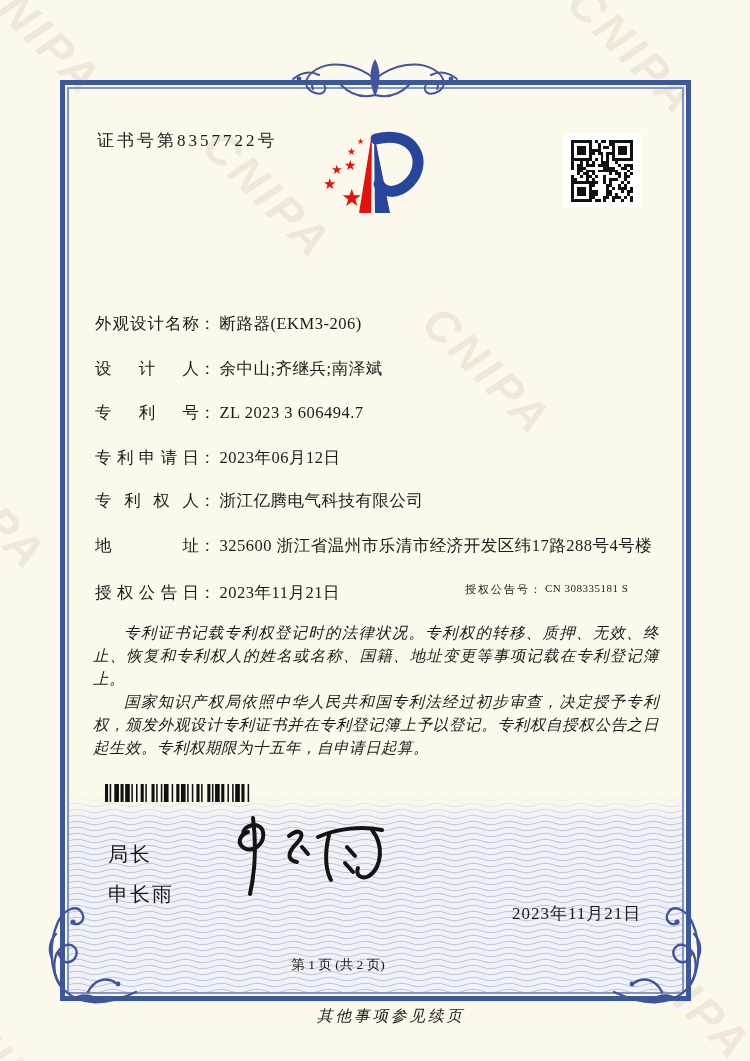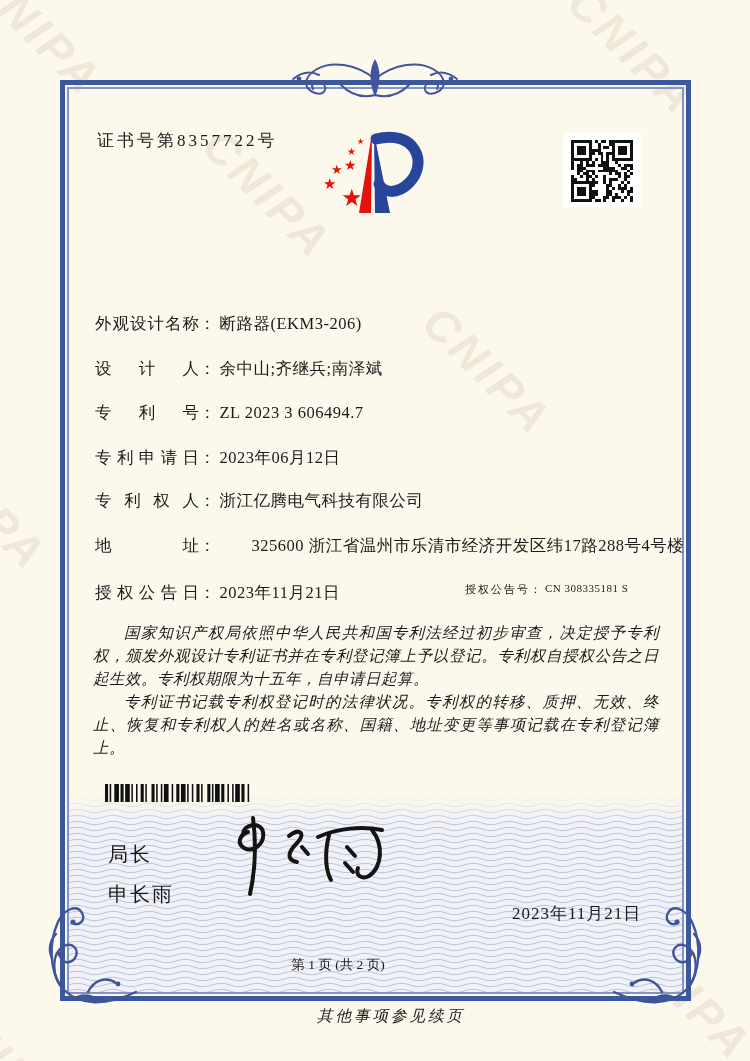--- a/index.html
+++ b/index.html
@@ -22,21 +22,21 @@
   .certno{position:absolute;left:97px;top:129px;font-size:17px;letter-spacing:3px;}
   .logo{position:absolute;left:323px;top:127px;}
   .qrbox{position:absolute;left:563px;top:133px;width:78px;height:74px;background:#ffffff;}
   .qrbox svg{position:absolute;left:8px;top:7px;}
   .title{position:absolute;left:0;width:750px;top:221px;text-align:center;
          font-size:39px;font-weight:bold;letter-spacing:7px;}
   .frow{position:absolute;left:95px;display:flex;align-items:center;font-size:16.5px;}
   .flabel{display:inline-block;width:104px;text-align:justify;text-align-last:justify;flex:none;}
   .fcolon{flex:none;margin:0 4px 0 0;}
   .fvalue{letter-spacing:0.5px;}
-  .fvalue.addr{width:452px;line-height:22px;margin-left:32px;}
+  .fvalue.addr{width:452px;line-height:22px;}
   .pair2{position:absolute;left:370px;top:0;display:flex;font-size:11px;white-space:nowrap;}
   .paras{position:absolute;left:93px;top:621px;width:566px;}
   .paras p{margin:0;text-indent:2em;font-size:15.5px;line-height:23px;text-align:justify;
            font-style:italic;letter-spacing:0.5px;}
   .barcode{position:absolute;left:105px;top:784px;width:198px;height:18px;}
   .signerblock{position:absolute;left:108px;top:841px;font-family:Liberation Mono, monospace;
                font-size:20px;letter-spacing:2px;}
   .signerblock div{margin-bottom:13px;}
   .signature{position:absolute;left:212px;top:815px;}
   .issuedate{position:absolute;left:512px;top:902px;font-size:17px;letter-spacing:1px;}
@@ -436,22 +436,22 @@
       <span class="fcolon">：</span>
       <span class="fvalue">2023年11月21日</span>
       <span class="pair2">
         <span style="letter-spacing:2px">授权公告号</span>
         <span class="fcolon">：</span>
         <span class="fvalue">CN 308335181 S</span>
       </span>
     </div>
 
     <div class="paras">
+      <p>专利证书记载专利权登记时的法律状况。专利权的转移、质押、无效、终止、恢复和专利权人的姓名或名称、国籍、地址变更等事项记载在专利登记簿上。</p>
       <p>国家知识产权局依照中华人民共和国专利法经过初步审查，决定授予专利权，颁发外观设计专利证书并在专利登记簿上予以登记。专利权自授权公告之日起生效。专利权期限为十五年，自申请日起算。</p>
-      <p>专利证书记载专利权登记时的法律状况。专利权的转移、质押、无效、终止、恢复和专利权人的姓名或名称、国籍、地址变更等事项记载在专利登记簿上。</p>
     </div>
 
     <svg class="barcode" id="barcode" width="198" height="18">
         <rect x="0.00" y="0" width="3.10" height="18" fill="#111"></rect>
         <rect x="4.65" y="0" width="1.55" height="18" fill="#111"></rect>
         <rect x="9.30" y="0" width="4.65" height="18" fill="#111"></rect>
         <rect x="15.50" y="0" width="3.10" height="18" fill="#111"></rect>
         <rect x="20.15" y="0" width="4.65" height="18" fill="#111"></rect>
         <rect x="26.35" y="0" width="1.55" height="18" fill="#111"></rect>
         <rect x="31.00" y="0" width="1.55" height="18" fill="#111"></rect>

